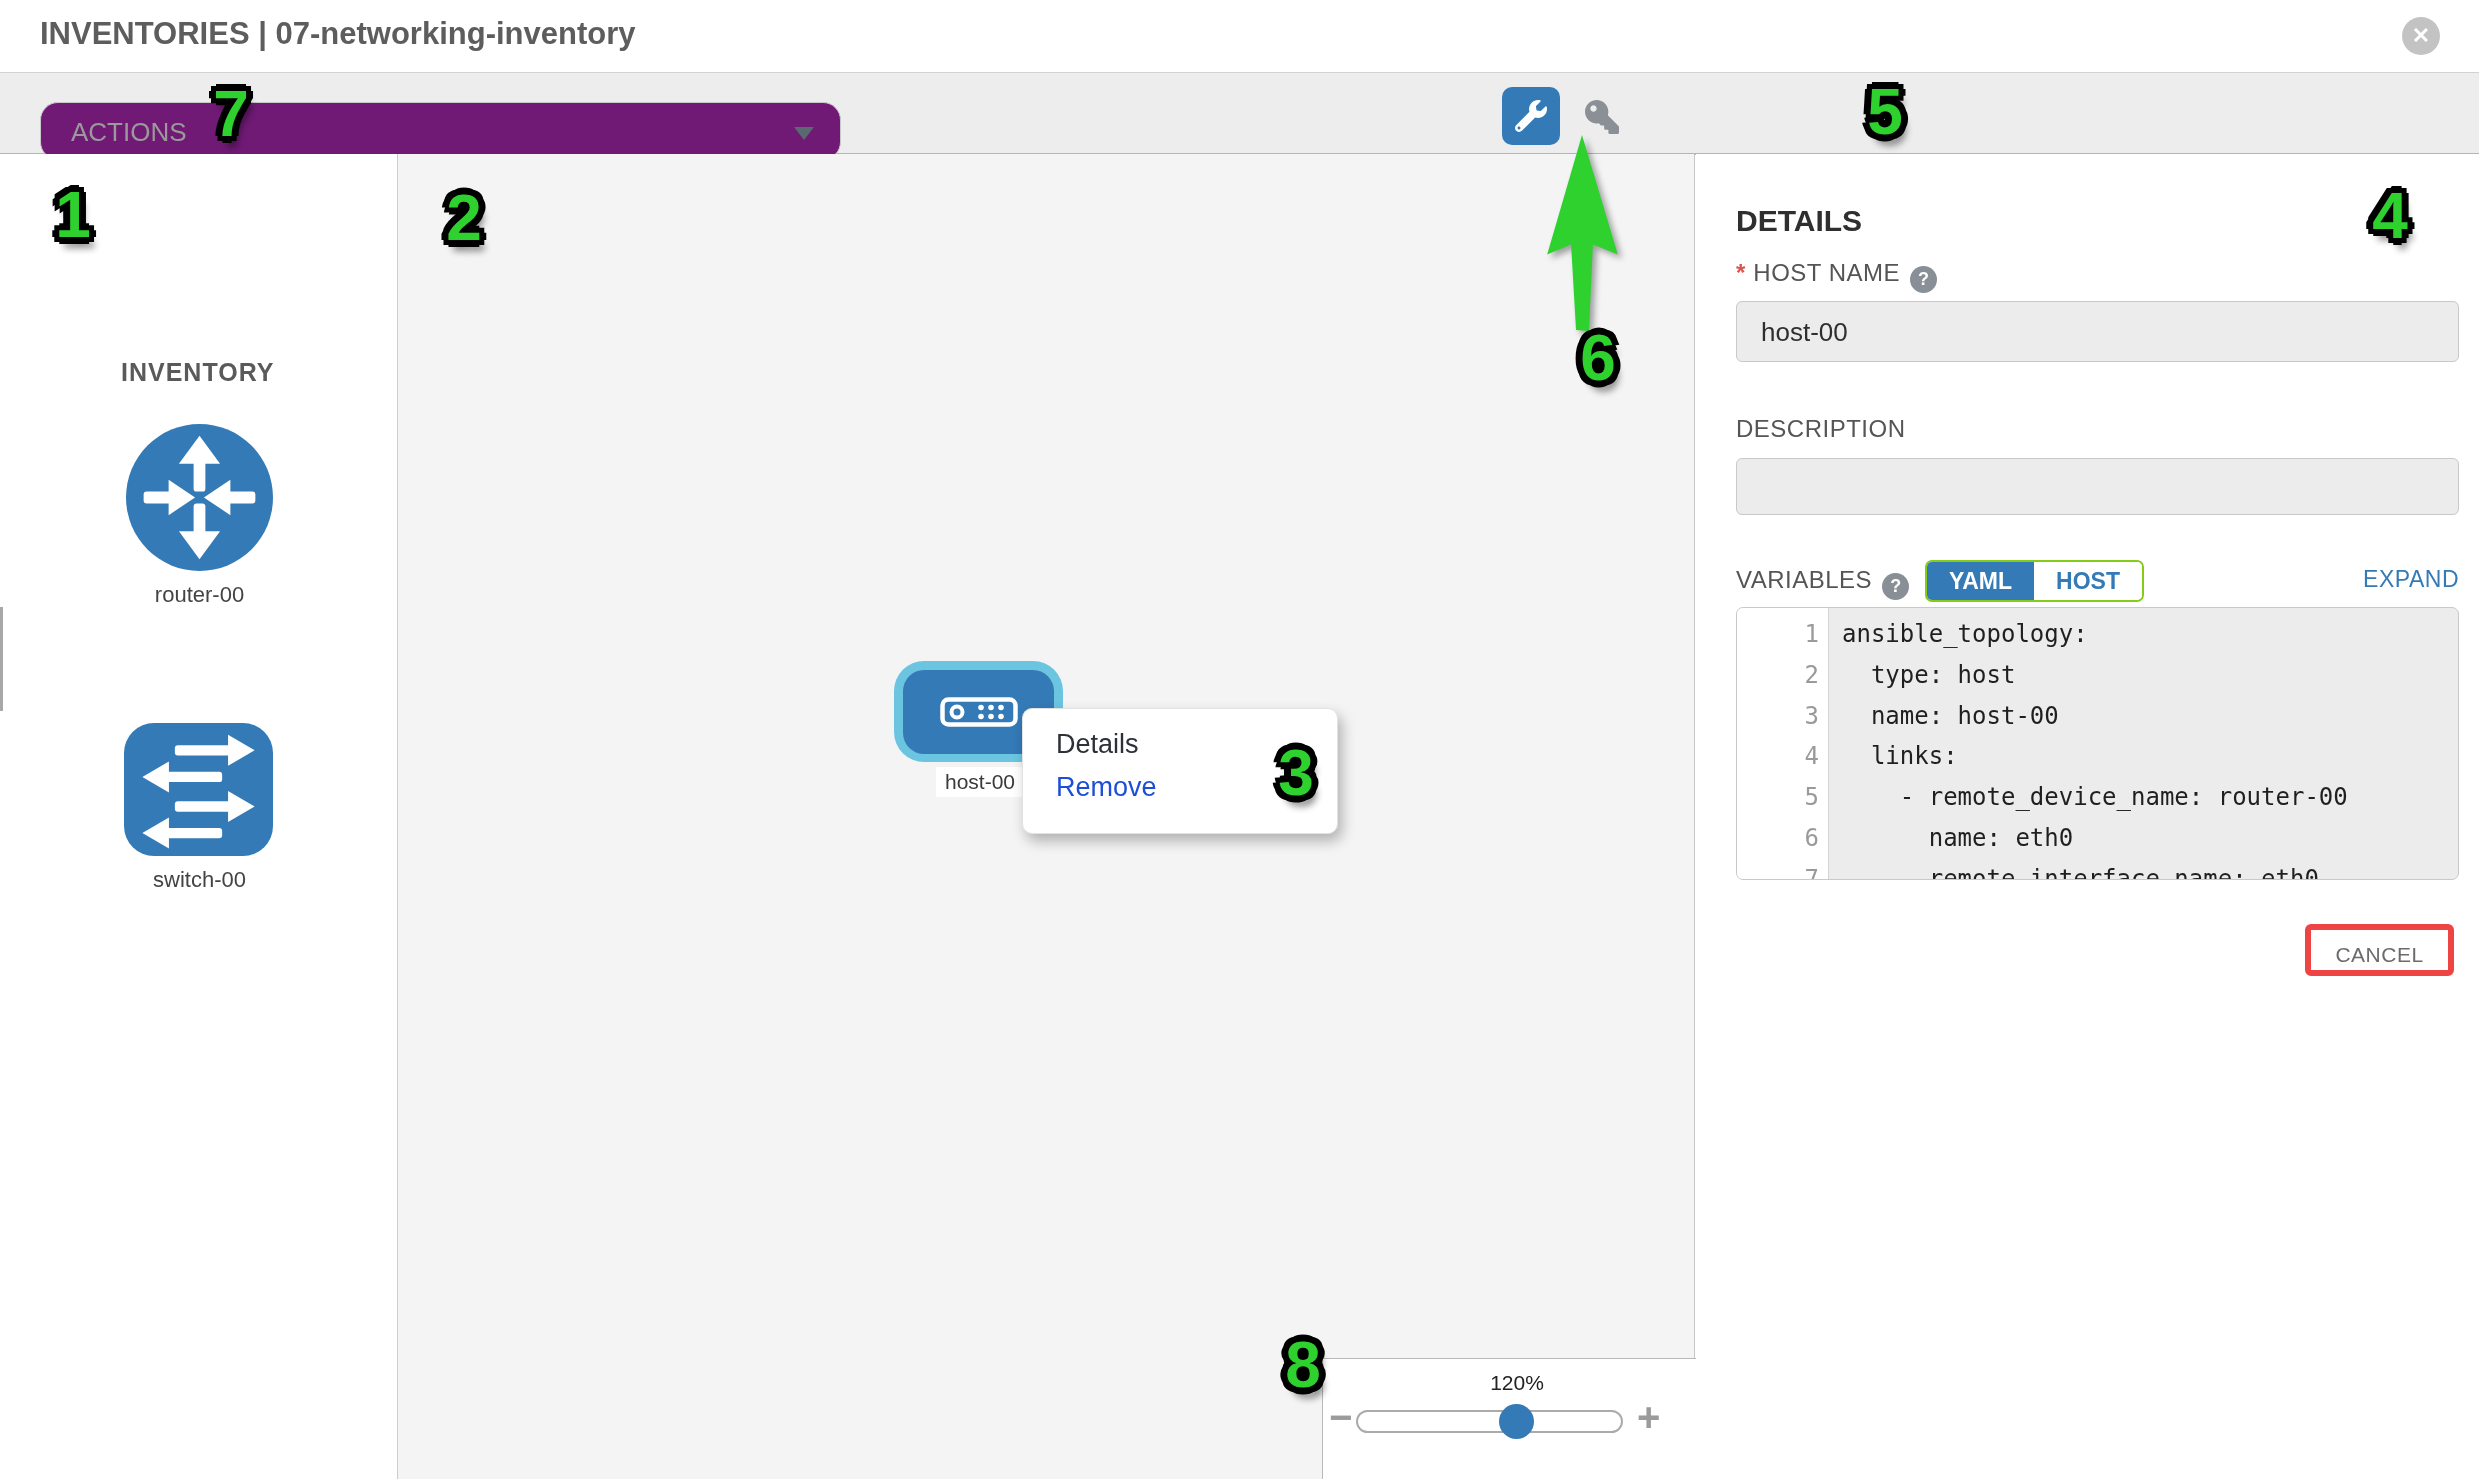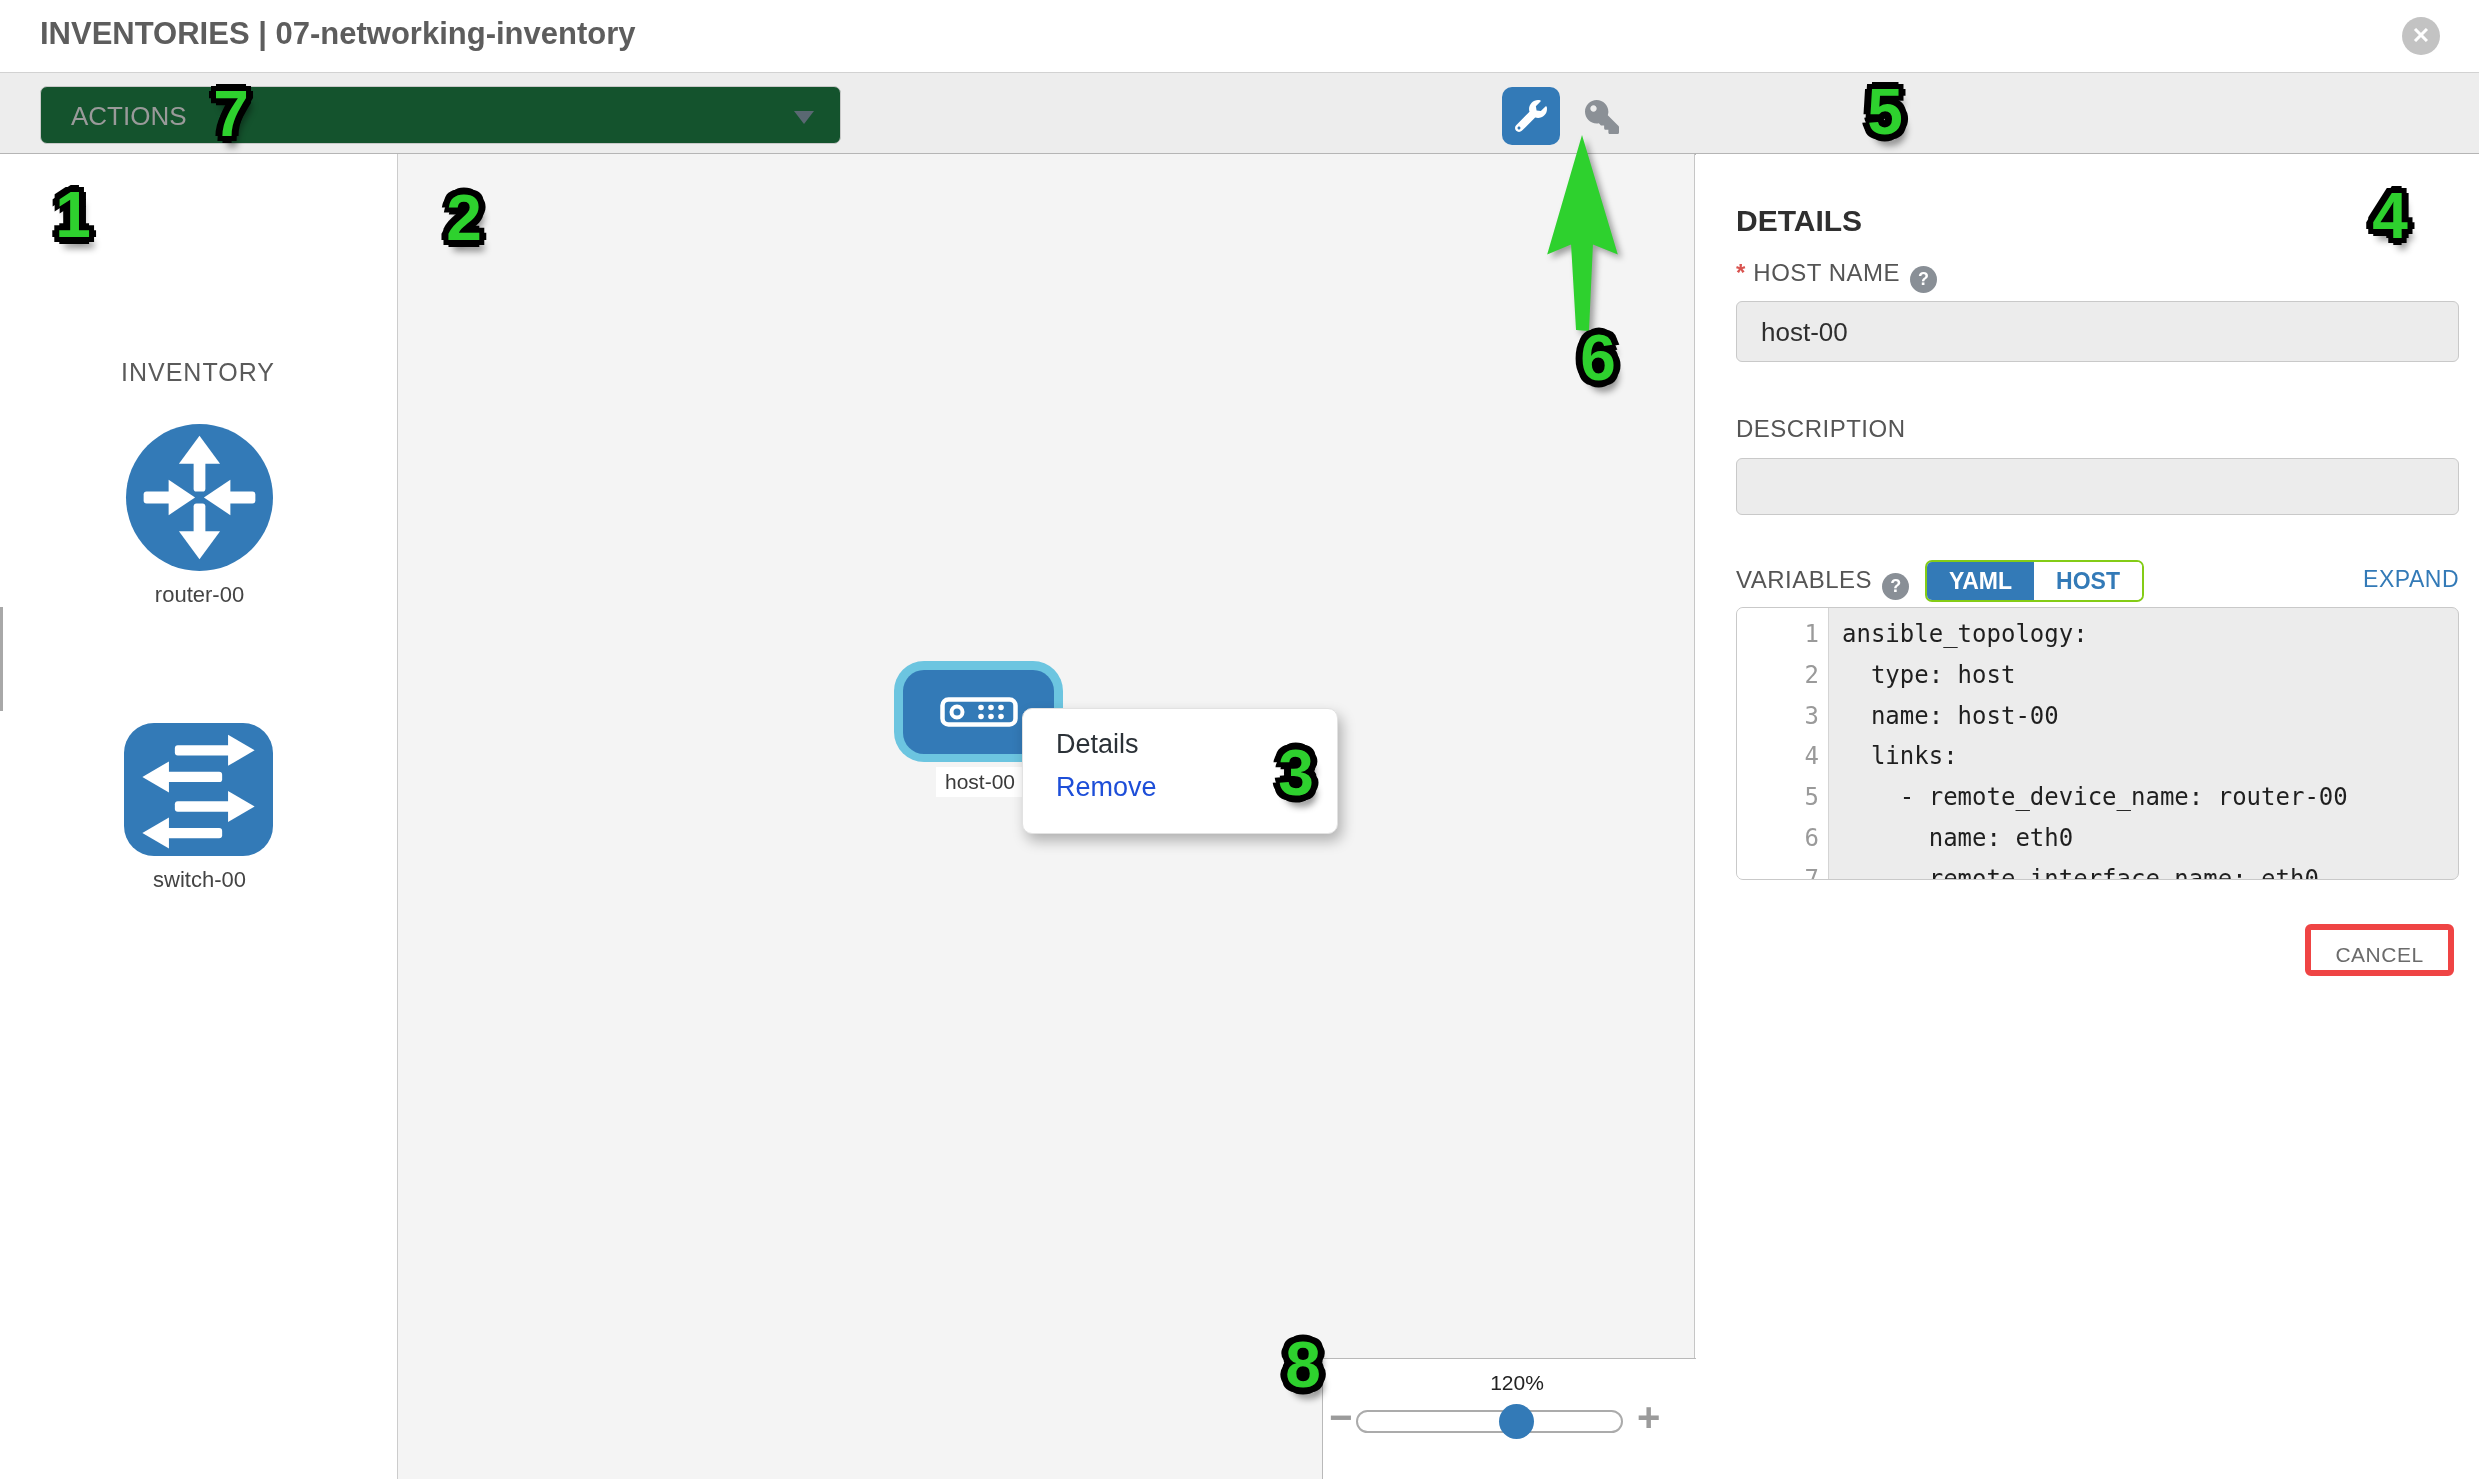--- a/index.html
+++ b/index.html
@@ -8,37 +8,37 @@
 
   
   #page-header { position:absolute; left:0; top:0; width:2480px; height:72px; background:#fff; }
   #page-title { position:absolute; left:40px; top:16px; font-size:31px; font-weight:bold; color:#5d5d5d; }
   #close-btn { position:absolute; left:2402px; top:17px; width:38px; height:38px; border-radius:50%;
                background:#c3c3c3; color:#fff; text-align:center; line-height:38px; font-size:22px; font-weight:bold; }
 
   
   #toolbar { position:absolute; left:0; top:72px; width:2480px; height:83px; background:#ededed;
              border-top:1px solid #d2d2d2; border-bottom:2px solid #b5b5b5; }
-  .select-box { position:absolute; height:58px; background:#14532d; border:1px solid #c9c9c9;
-                border-radius:7px; color:#9a9a9a; font-size:26px; }
+  .select-box { position:absolute; height:58px; background:#701a75; border:1px solid #c9c9c9;
+                border-radius:18px; color:#9a9a9a; font-size:26px;margin-top:16px; }
   .select-box .lbl { position:absolute; left:30px; top:14px; }
   .caret { position:absolute; right:26px; top:24px; width:0; height:0;
            border-left:10px solid transparent; border-right:10px solid transparent;
            border-top:13px solid #5a6872; }
   #actions-select { left:40px; top:13px; width:801px; }
   #search-select  { left:1647px; top:13px; width:796px; }
   #wrench-btn { position:absolute; left:1502px; top:14px; width:58px; height:58px;
                 background:#337ab7; border-radius:10px; }
   #wrench-btn svg { position:absolute; left:13px; top:13px; }
   #key-btn { position:absolute; left:1585px; top:27px; width:34px; height:34px; }
 
   
   #sidebar { position:absolute; left:0; top:154px; width:398px; height:1325px; background:#fff;
              border-right:1px solid #cccccc; }
-  #sidebar-title { position:absolute; left:121px; top:204px; font-size:25px; font-weight:normal;
+  #sidebar-title { position:absolute; left:121px; top:204px; font-size:25px; font-weight:bold;
                    color:#5a5a5a; letter-spacing:1px; }
   .palette-label { position:absolute; width:299px; text-align:center; font-size:22px; color:#444; }
   #router-node { position:absolute; left:126px; top:270px; width:147px; height:147px;
                  background:#337ab7; border-radius:50%; }
   #switch-node { position:absolute; left:124px; top:569px; width:149px; height:133px;
                  background:#337ab7; border-radius:30px; }
   #left-scroll-remnant { position:absolute; left:0; top:453px; width:3px; height:104px; background:#a8a8a8; }
 
   
   #canvas { position:absolute; left:398px; top:154px; width:1297px; height:1325px; background:#f4f4f4;

